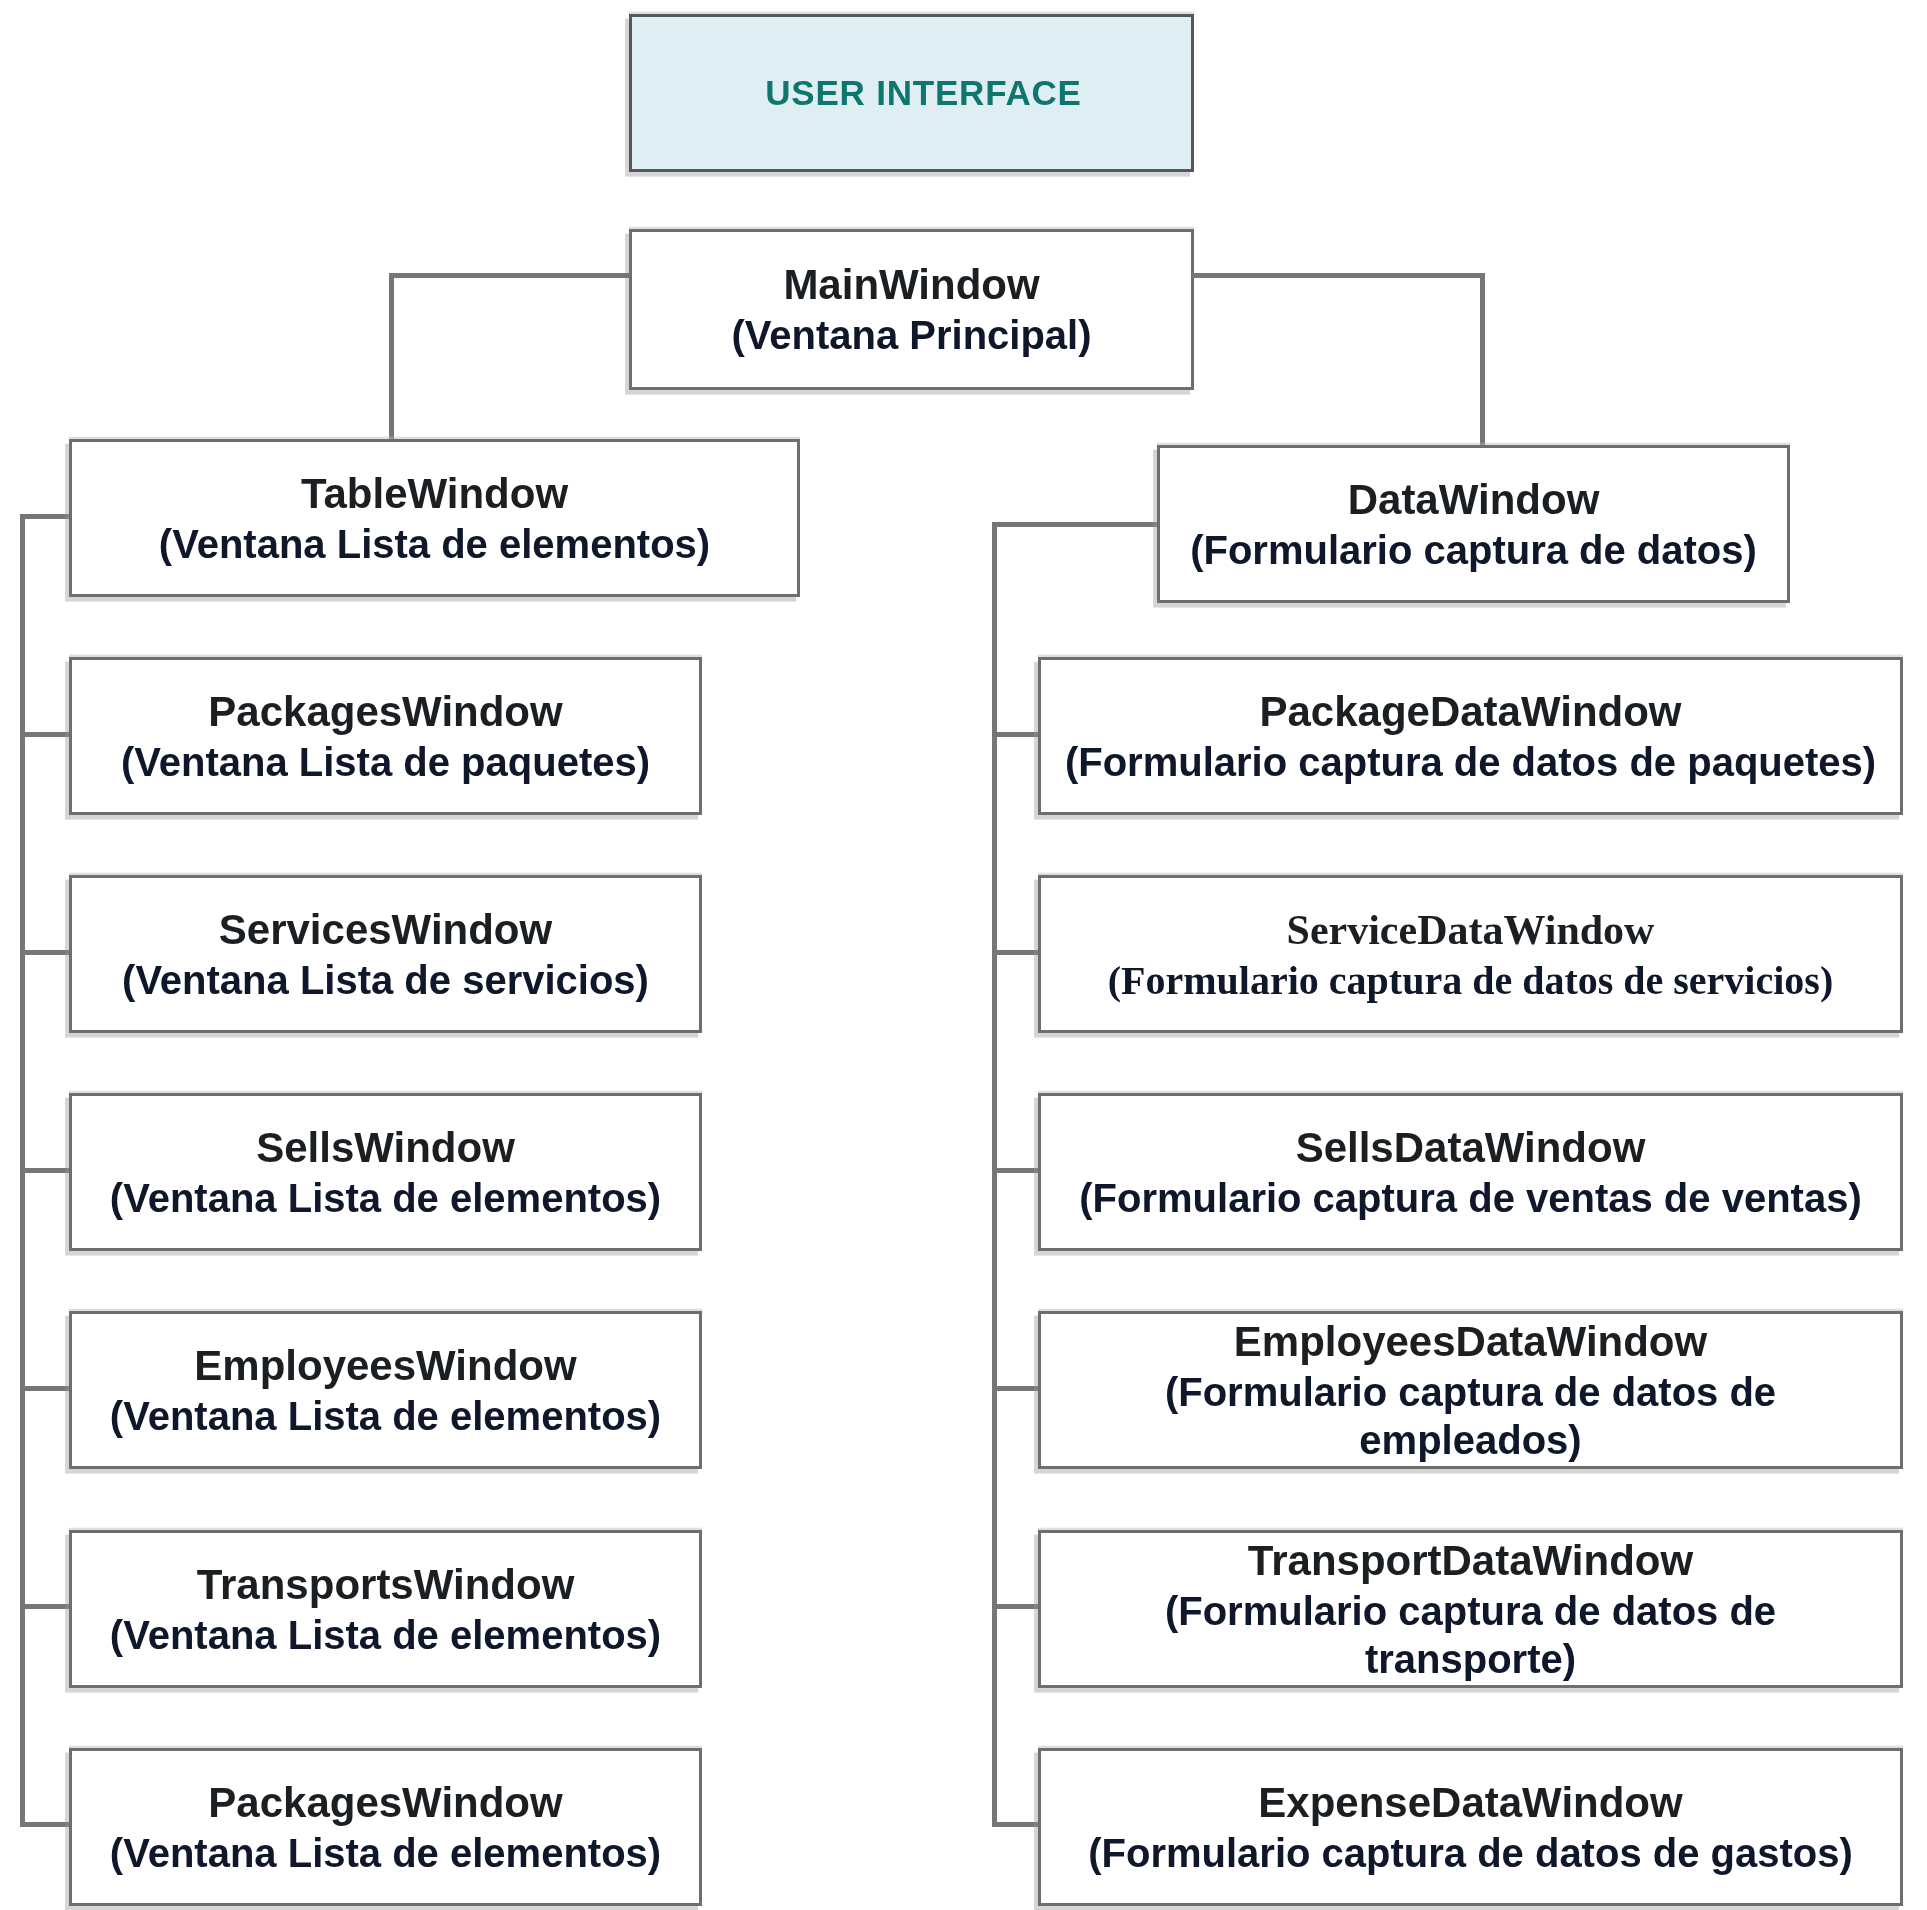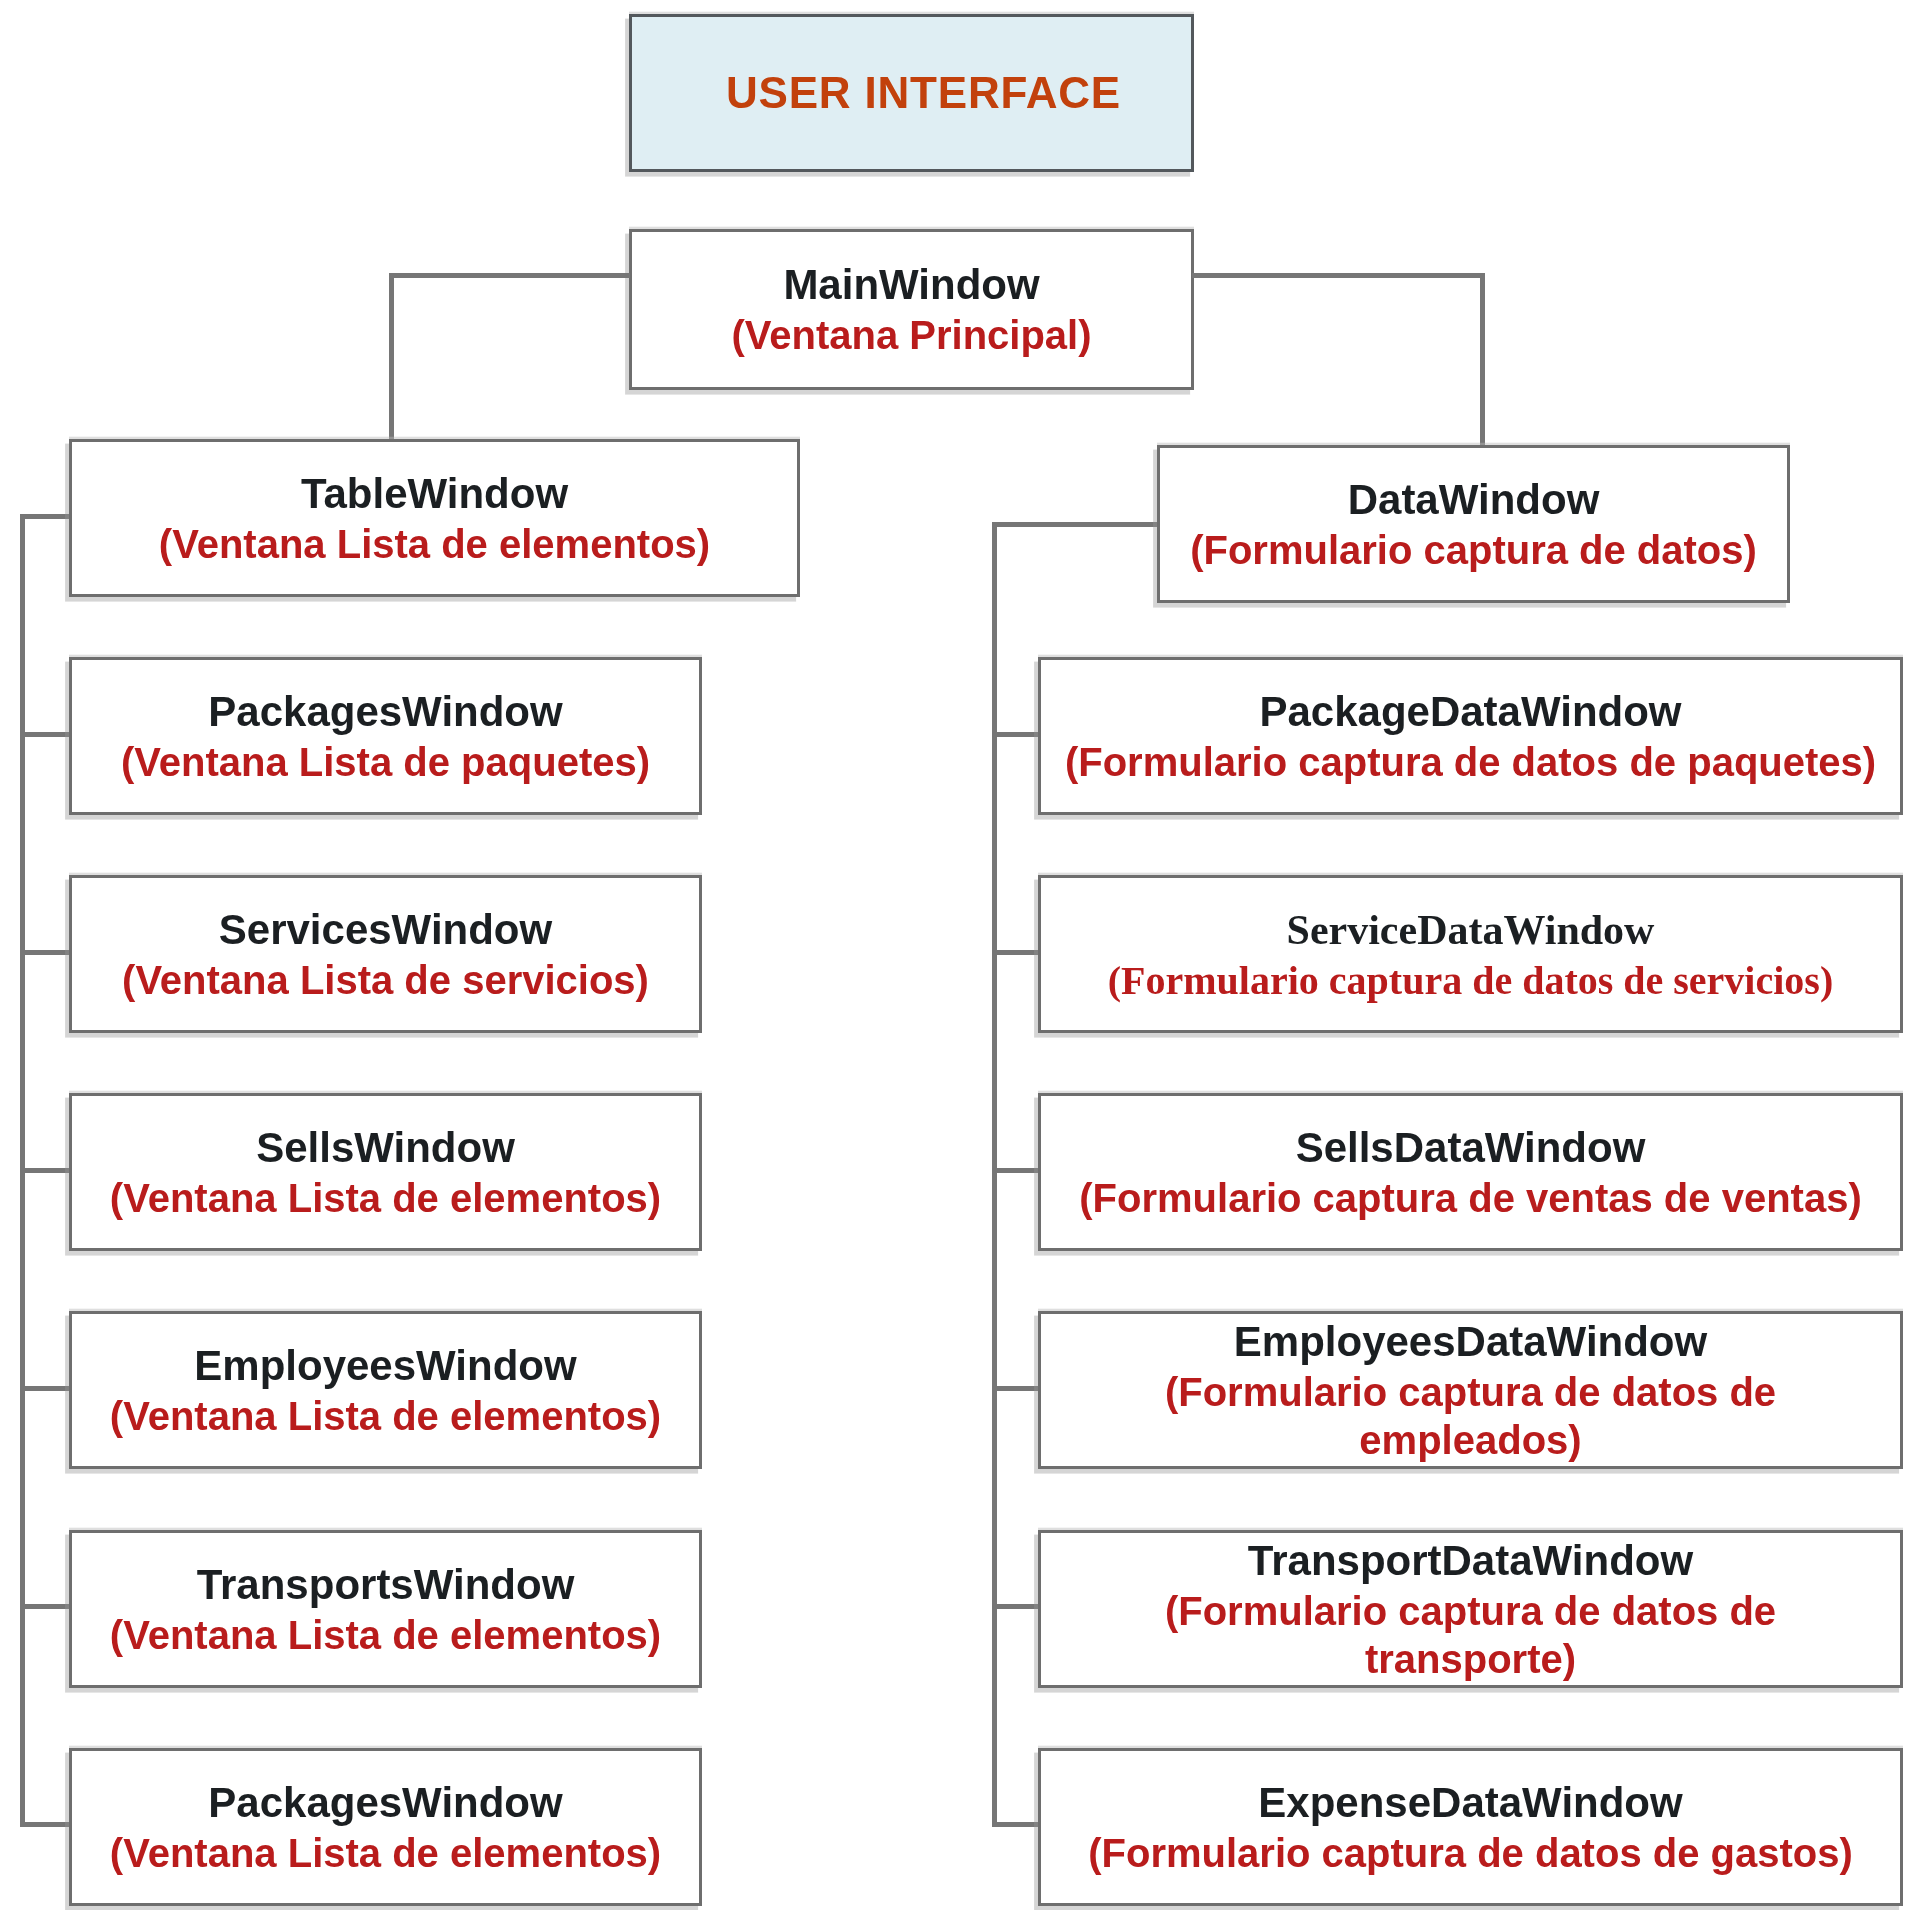--- a/index.html
+++ b/index.html
@@ -27,32 +27,32 @@
   .box .title{
     font-size:42px;
     font-weight:700;
     color:#1b1f22;
     line-height:52px;
     white-space:nowrap;
   }
   .box .subtitle{
     font-size:40px;
     font-weight:600;
-    color:#b91c1c;
+    color:#0f172a;
     line-height:49px;
     white-space:pre-line;
   }
   .box.root{
     background:#dfeef3;
     border-color:#53585c;
   }
   .box.root .title{
-    font-size:44px;
+    font-size:35px;
     letter-spacing:0.8px;
-    color:#c2410c;
+    color:#0f766e;
     margin-left:24px;
   }
   
   .line{
     position:absolute;
     background:#767676;
   }
   .h{height:4.6px;}
   .v{width:4.6px;}
 

